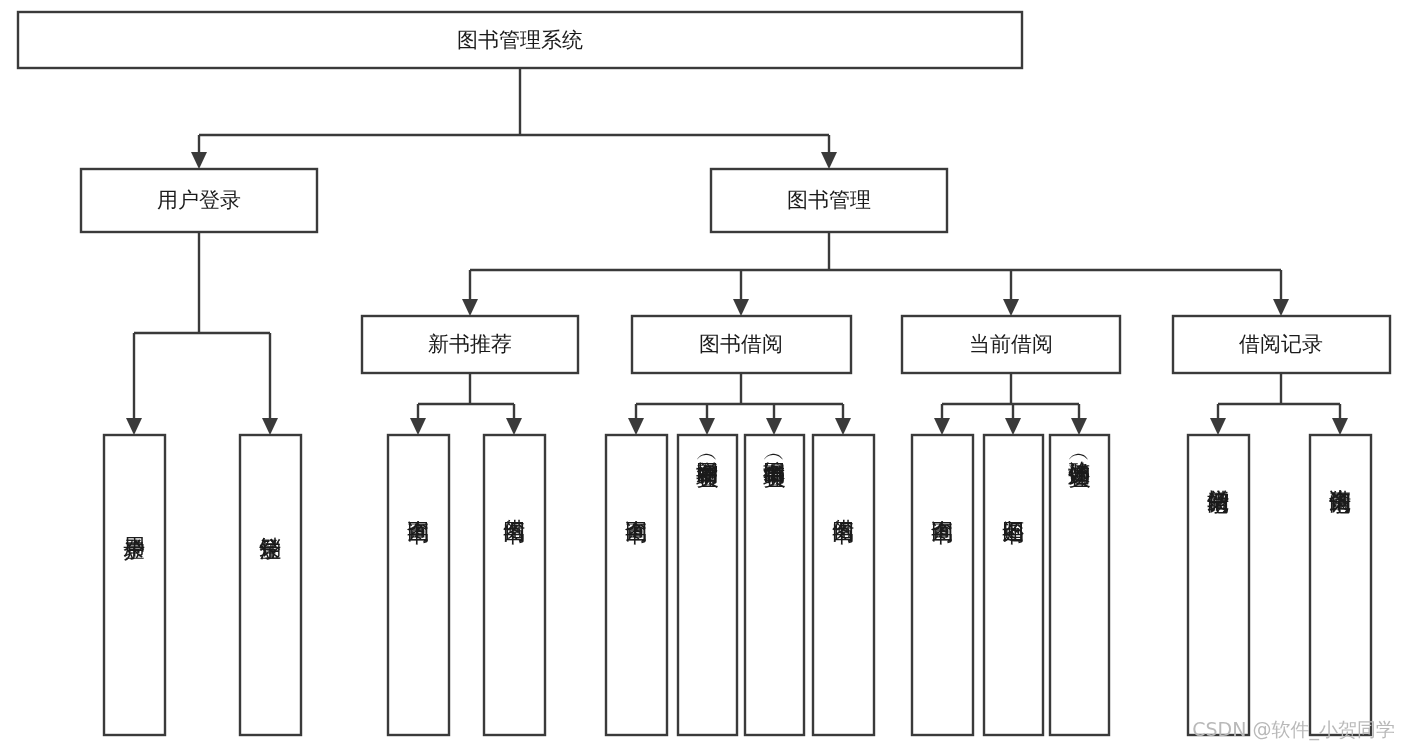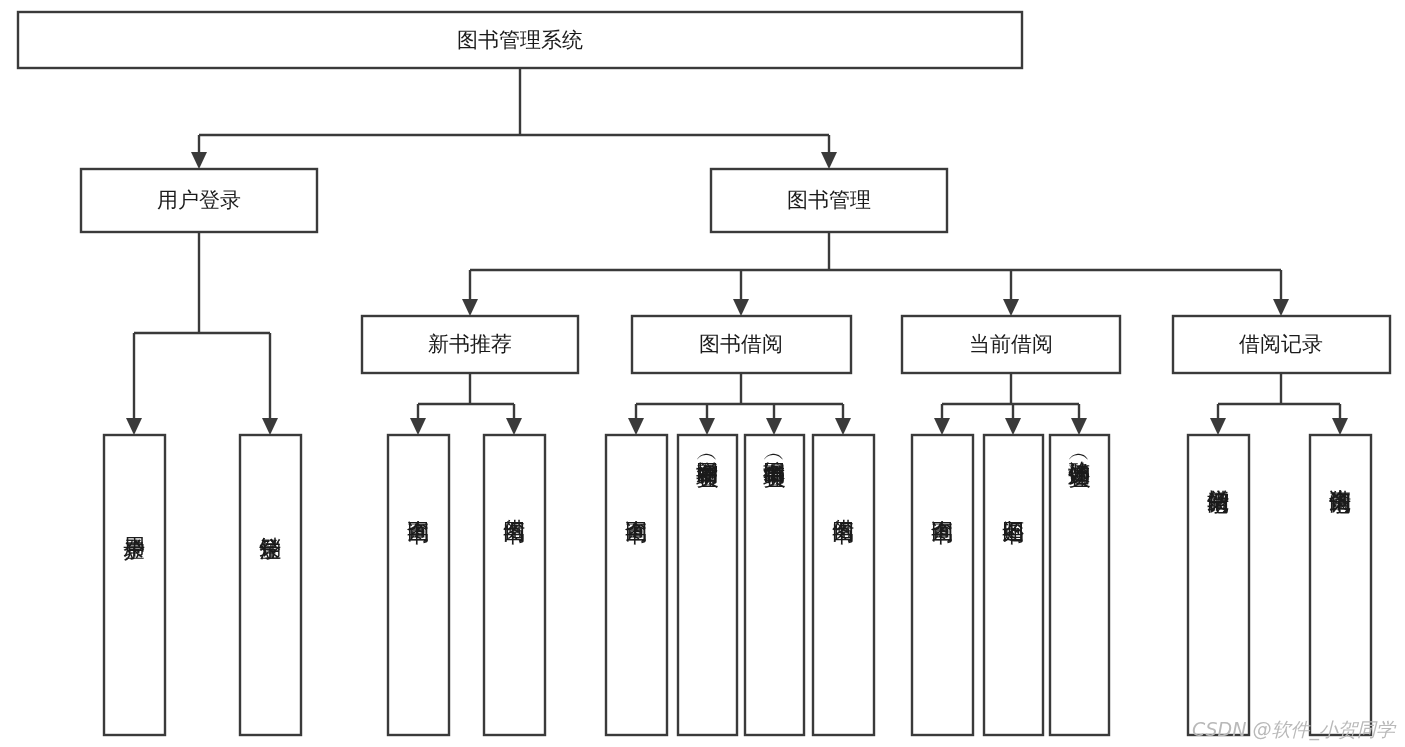--- a/index.html
+++ b/index.html
@@ -63,21 +63,20 @@
   }
   #watermark {
     position: absolute;
     right: 10px;
     bottom: 4px;
     font-family: "DejaVu Sans", "Liberation Sans", sans-serif;
     font-size: 19px;
     color: #b9b9b9;
     white-space: nowrap;
     pointer-events: none;
-    font-style: italic;
   }
 </style>
 </head>
 <body>
 
 <svg id="diagram" viewBox="0 0 1405 747">
   <defs>
     <marker id="arrow" viewBox="0 0 12 14" refX="6" refY="13" markerWidth="12" markerHeight="14" orient="auto-start-reverse" markerUnits="userSpaceOnUse">
       <path d="M 0 0 L 12 0 L 6 14 Z" class="arrow-head"></path>
     </marker>

